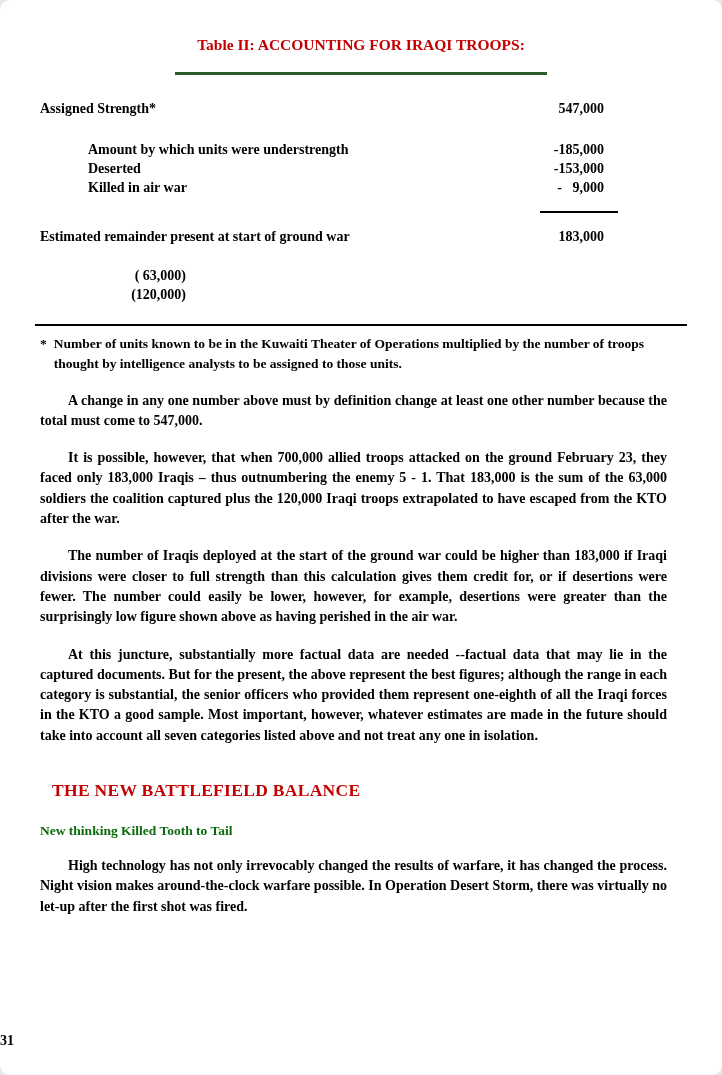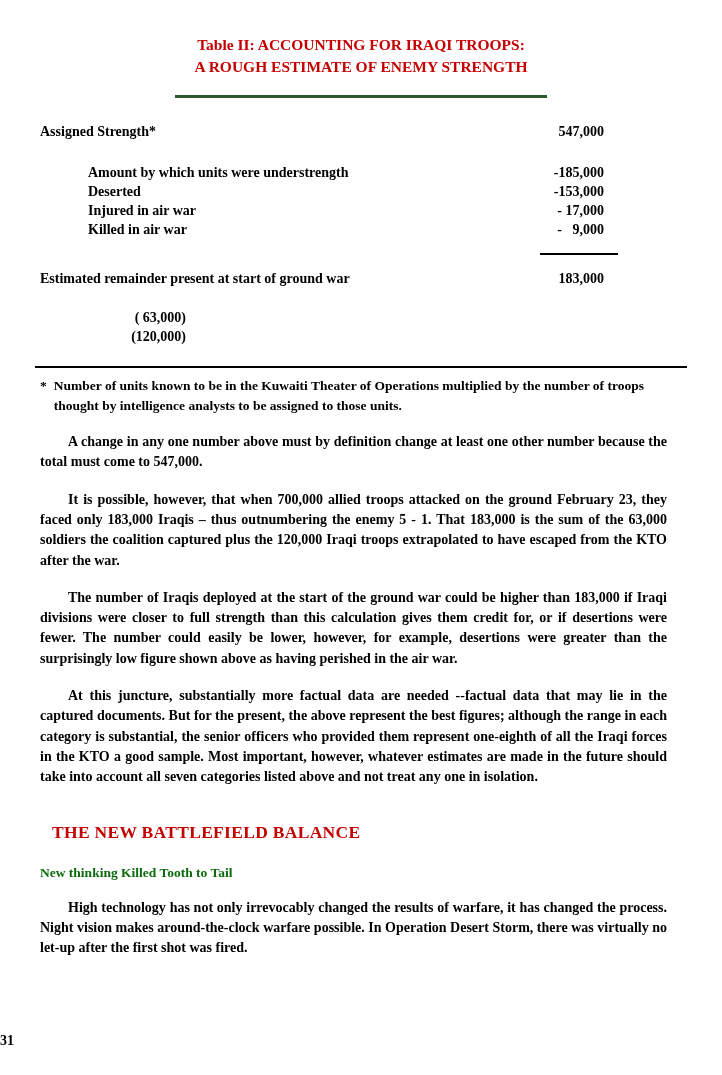--- a/index.html
+++ b/index.html
@@ -12,20 +12,21 @@
     height: 1075px;
     margin: 0 auto;
     background: #ffffff;
     box-sizing: border-box;
     position: relative;
     padding: 28px 40px 0 40px;
     font-family: "Liberation Serif", serif;
     font-weight: 700;
     color: #000000;
     overflow: hidden;
+    border-radius: 10px;
   }
 
   
   .doc-title {
     text-align: center;
     color: var(--heading-red, #c40000);
     font-size: 15.5px;
     line-height: 1.45;
     margin: 6px 0 16px 0;
   }
@@ -118,43 +119,38 @@
     font-size: 14px;
   }
 </style>
 </head>
 <body>
 
 <div class="page">
 
   <h1 class="doc-title">
     <span>Table II: ACCOUNTING FOR IRAQI TROOPS:</span><br>
-    <span>A ROUGH ESTIMATE OF ENEMY STRENGTH</span>
   </h1>
 
   <hr class="title-rule">
 
   <div class="troop-table">
 
     <div class="trow">
       <span class="tlabel">Assigned Strength*</span>
       <span class="tvalue">547,000</span>
     </div>
 
     <div class="trow ind1 gap-lg">
       <span class="tlabel">Amount by which units were understrength</span>
       <span class="tvalue">-185,000</span>
     </div>
     <div class="trow ind1">
       <span class="tlabel">Deserted</span>
       <span class="tvalue">-153,000</span>
-    </div>
-    <div class="trow ind1">
-      <span class="tlabel">Injured in air war</span>
-      <span class="tvalue">- 17,000</span>
     </div>
     <div class="trow ind1">
       <span class="tlabel">Killed in air war</span>
       <span class="tvalue">-   9,000</span>
     </div>
 
     <hr class="sum-rule">
 
     <div class="trow">
       <span class="tlabel">Estimated remainder present at start of ground war</span>

